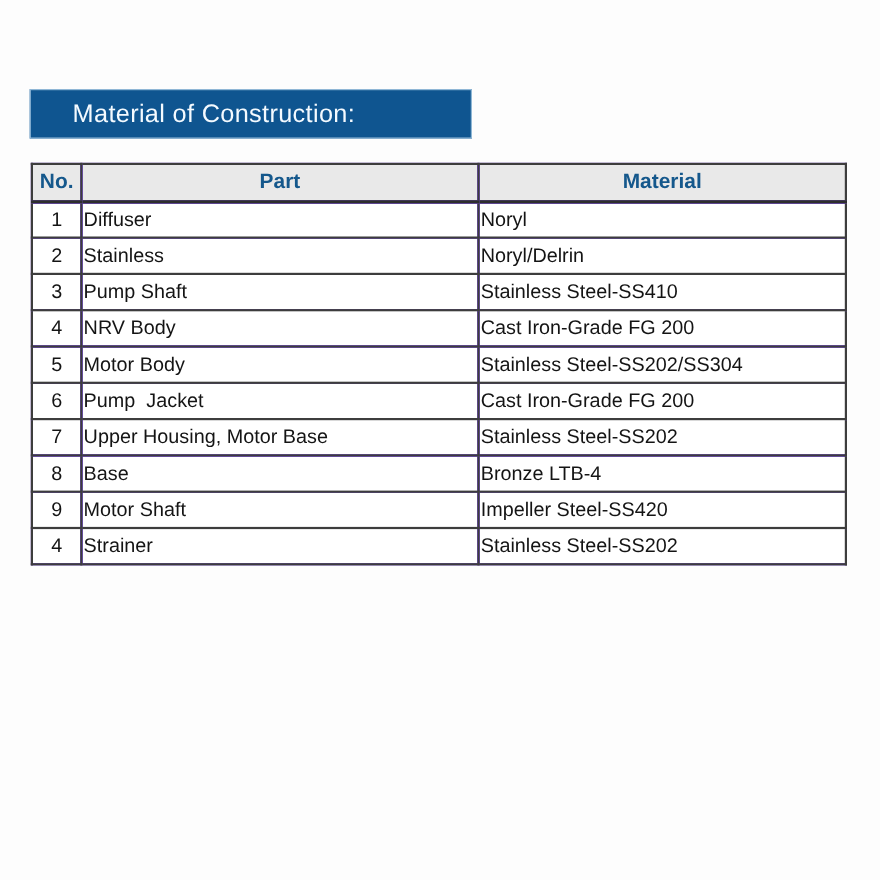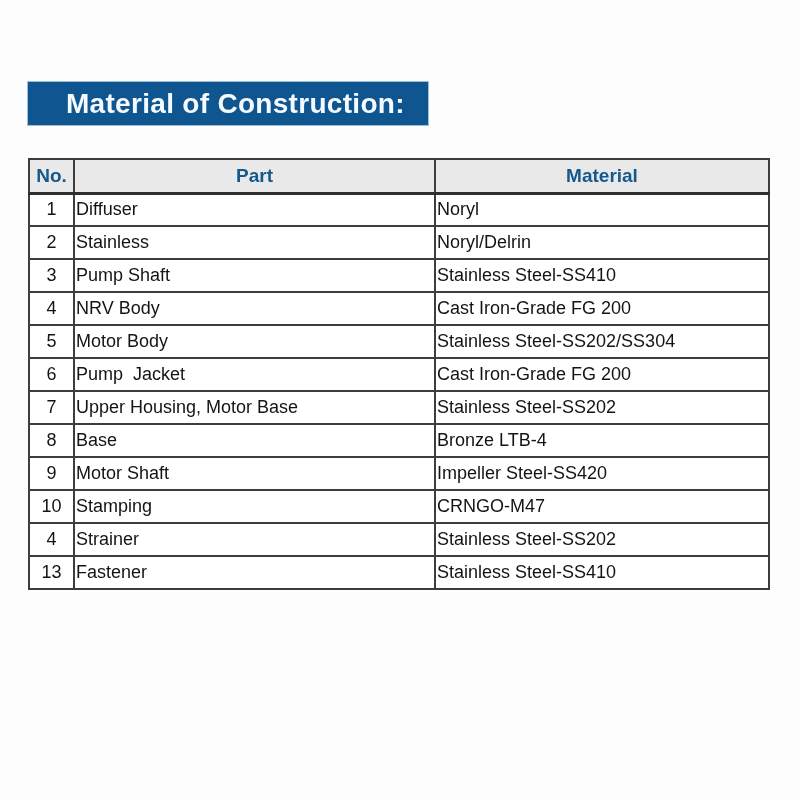--- a/index.html
+++ b/index.html
@@ -22,29 +22,29 @@
     height: 45px;
     box-sizing: border-box;
     background: #0f5590;
     border: 1px solid #9cc0dc;
     display: flex;
     align-items: center;
     padding-left: 38px;
   }
   .title-banner .title-text {
     color: #f4faff;
-    font-weight: bold;
-    font-size: 28px;
+    font-weight: normal;
+    font-size: 23px;
     letter-spacing: 0.3px;
     white-space: nowrap;
   }
   table.moc-table {
     position: absolute;
     left: 28px;
-    top: 158px;
+    top: 148px;
     width: 740px;
     border-collapse: collapse;
     table-layout: fixed;
     background: #8b5cf6;
     border: 2px solid #2e2e2e;
   }
   .moc-table th,
   .moc-table td {
     border: 2px solid #3d3d3d;
     box-sizing: border-box;
@@ -133,28 +133,18 @@
         <td class="col-no">8</td>
         <td class="col-part">Base</td>
         <td class="col-material">Bronze LTB-4</td>
       </tr>
       <tr>
         <td class="col-no">9</td>
         <td class="col-part">Motor Shaft</td>
         <td class="col-material">Impeller Steel-SS420</td>
       </tr>
       <tr>
-        <td class="col-no">10</td>
-        <td class="col-part">Stamping</td>
-        <td class="col-material">CRNGO-M47</td>
-      </tr>
-      <tr>
         <td class="col-no">4</td>
         <td class="col-part">Strainer</td>
         <td class="col-material">Stainless Steel-SS202</td>
-      </tr>
-      <tr>
-        <td class="col-no">13</td>
-        <td class="col-part">Fastener</td>
-        <td class="col-material">Stainless Steel-SS410</td>
       </tr>
     </tbody>
 </table>
 
 </body></html>

